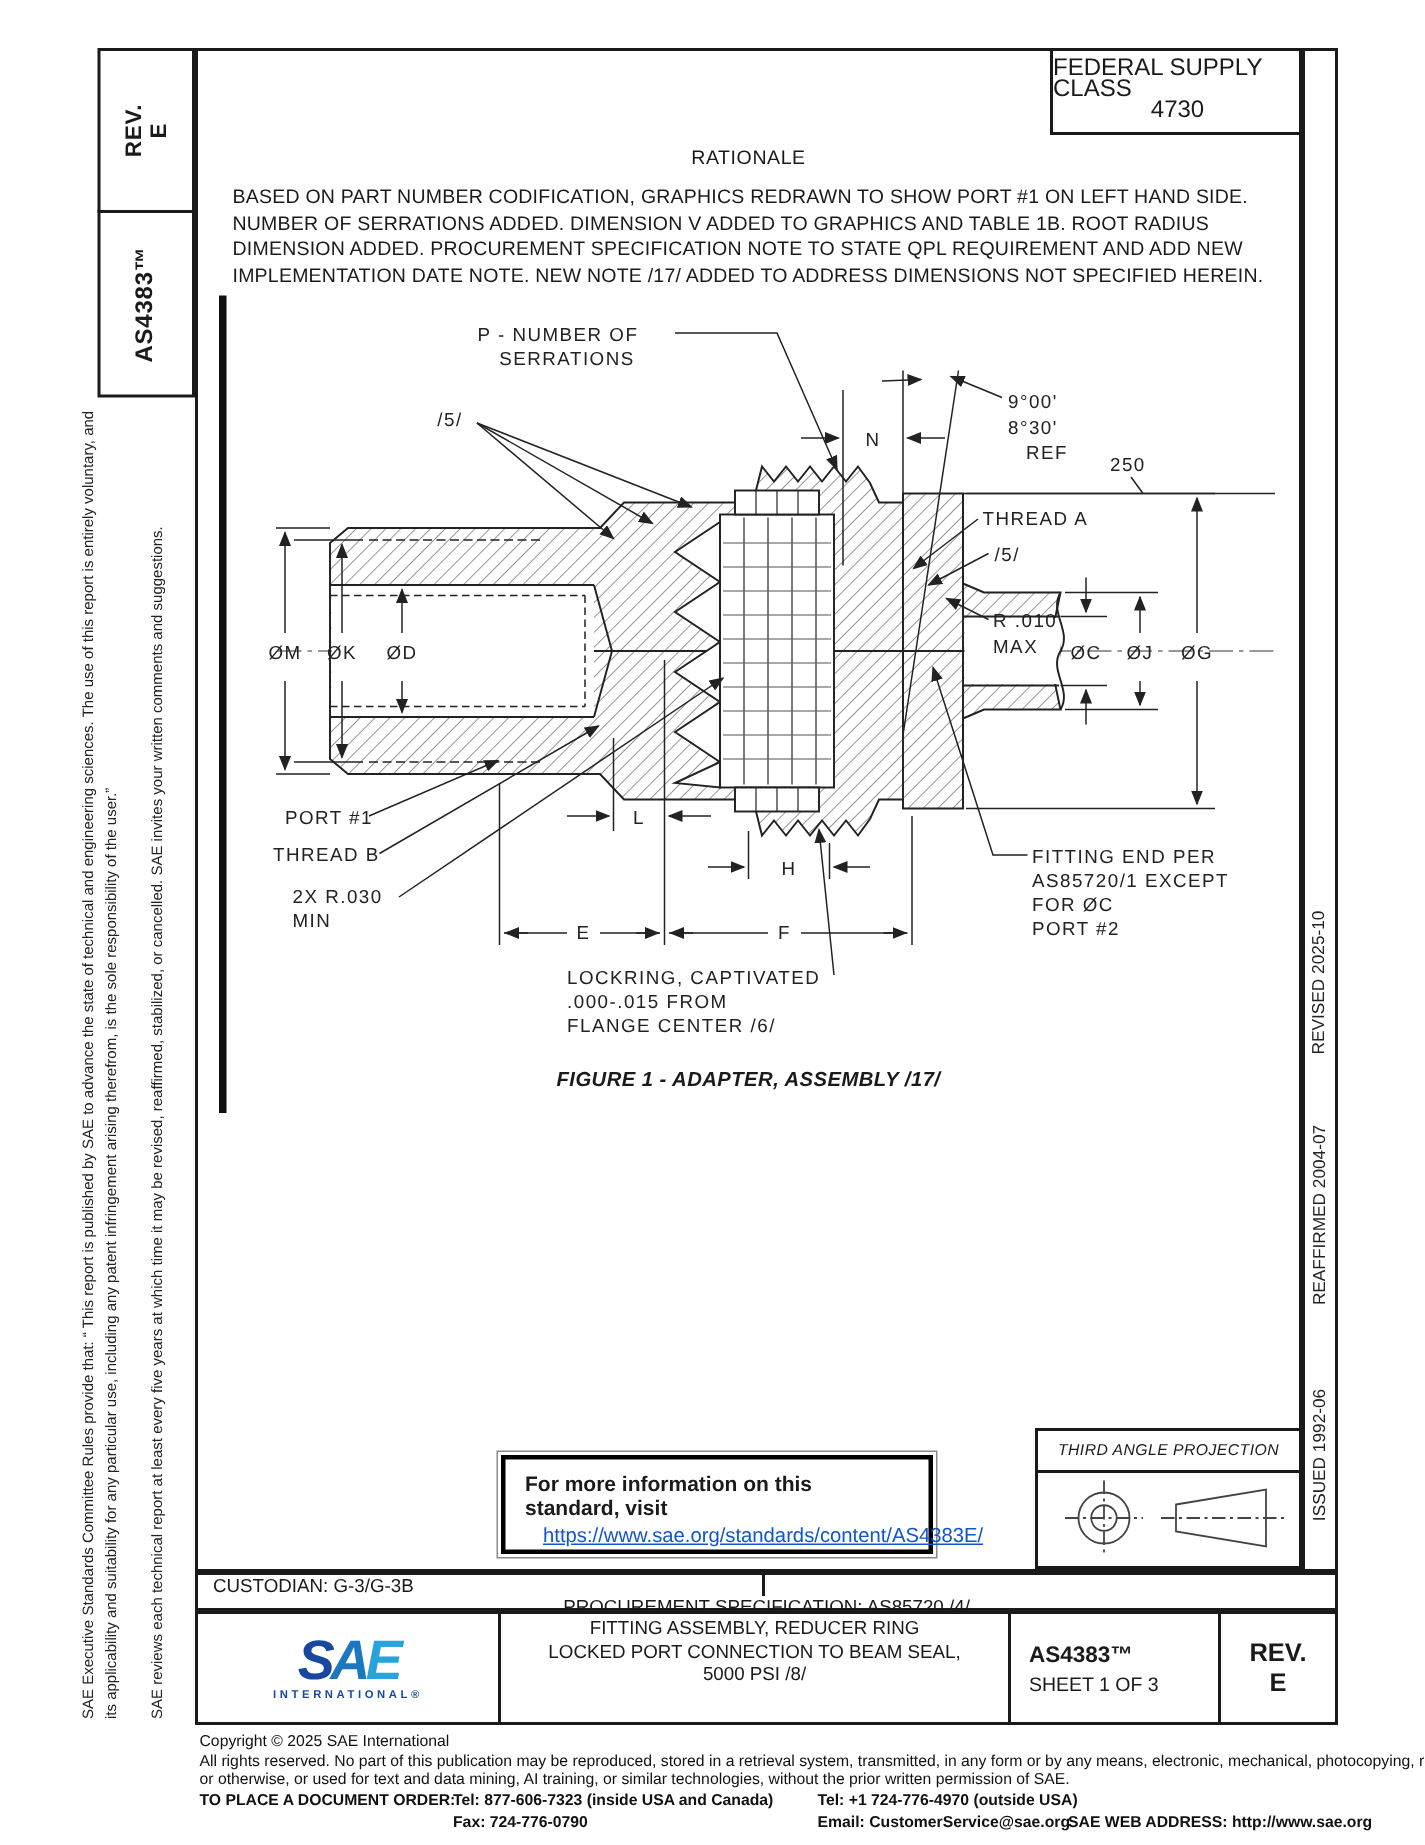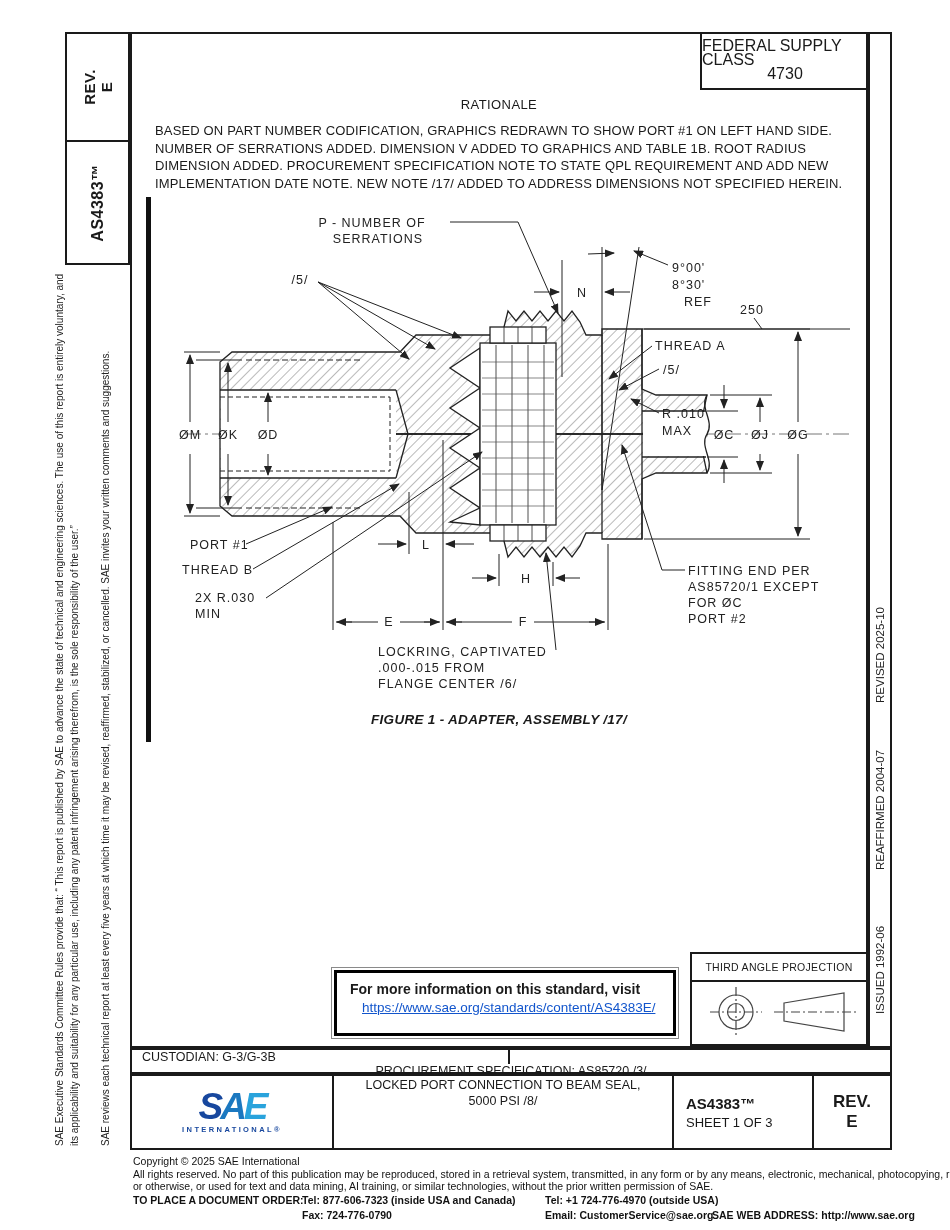--- a/index.html
+++ b/index.html
@@ -27,26 +27,26 @@
   
   #fsc-box { left:700px; top:32px; width:168px; height:58px; border-left:2px solid #1a1a1a; border-bottom:2px solid #1a1a1a; display:flex; flex-direction:column; align-items:center; justify-content:center; font-size:16px; line-height:14px; }
   #rationale-title { left:130px; top:97px; width:738px; text-align:center; font-size:13px; letter-spacing:.4px; }
   #rationale-body { left:155px; top:122px; width:706px; font-size:13px; line-height:17.5px; letter-spacing:.15px; }
   #change-bar { left:146px; top:197px; width:5px; height:545px; background:#111; }
   
   #figure-svg { left:150px; top:192px; }
   #figure-svg text { font-family:"Liberation Sans", sans-serif; font-size:12.5px; letter-spacing:1px; fill:#222; }
   #fig-caption { left:130px; top:712px; width:738px; text-align:center; font-weight:bold; font-style:italic; font-size:13.5px; letter-spacing:.3px; }
   
-  #info-box { left:331px; top:967px; width:348px; height:72px; border:1px solid #8a8a8a; padding:2px; }
+  #info-box { left:331px; top:967px; width:294px; height:72px; border:1px solid #8a8a8a; padding:2px; }
   #info-box .inner { border:3px solid #000; height:100%; padding:8px 13px; }
   #info-line { font-weight:bold; font-size:14px; }
   #info-link { font-size:13.5px; color:#1255cc; text-decoration:underline; display:inline-block; margin-top:3px;padding-left:12px; }
   
-  #proj-box { left:690px; top:952px; width:178px; height:94px; }
+  #proj-box { left:690px; top:952px; width:178px; height:94px;font-style:italic; }
   #proj-title { height:28px; border-bottom:2px solid #1a1a1a; display:flex; align-items:center; justify-content:center; font-size:10.5px; letter-spacing:.3px; }
   
   #cust-row { left:130px; top:1048px; width:762px; height:26px; display:flex;flex-direction:column; }
   #cust-cell { width:378px; border-right:2px solid #1a1a1a; padding-left:10px; display:flex; align-items:center; font-size:12.5px; }
   #proc-cell { flex:1; display:flex; align-items:center; justify-content:center; font-size:12.5px; }
   
   #title-block { left:130px; top:1074px; width:762px; height:76px; display:flex; }
   #logo-cell { width:202px; border-right:2px solid #1a1a1a; display:flex; flex-direction:column; align-items:center; justify-content:center; }
   #sae-word { font-weight:bold; font-style:italic; font-size:37px; line-height:34px; letter-spacing:-3px; }
   #sae-word .l1 { color:#17479e; } #sae-word .l2 { color:#1b78c0; } #sae-word .l3 { color:#29a3dc; }
@@ -298,32 +298,33 @@
         <line x1="18" y1="30" x2="70" y2="30" stroke-dasharray="9 3 2 3"></line>
         <line x1="44" y1="5" x2="44" y2="55" stroke-dasharray="9 3 2 3"></line>
         <path d="M92,21 L152,11 L152,49 L92,39 Z"></path>
         <line x1="82" y1="30" x2="164" y2="30" stroke-dasharray="9 3 2 3"></line>
       </g>
     </svg>
   </div>
 
   <div class="abs bordered" id="cust-row">
     <div id="cust-cell">CUSTODIAN: G-3/G-3B</div>
-    <div id="proc-cell">PROCUREMENT SPECIFICATION: AS85720 /3/</div>
+    <div id="proc-cell">PROCUREMENT SPECIFICATION: AS85720 /4/</div>
   </div>
 
   <div class="abs bordered" id="title-block">
     <div id="logo-cell">
       <div id="sae-word">
         <span class="l1">S</span><span class="l2">A</span><span class="l3">E</span>
       </div>
       <div id="sae-sub">INTERNATIONAL®</div>
     </div>
     <div id="mid-cell">
       <div id="as-subtitle">
+        <div>FITTING ASSEMBLY, REDUCER RING</div>
         <div>LOCKED PORT CONNECTION TO BEAM SEAL,</div>
         <div>5000 PSI /8/</div>
       </div>
     </div>
     <div id="num-cell">
       <div id="doc-number">AS4383™</div>
       <div id="sheet-label">SHEET 1 OF 3</div>
     </div>
     <div id="rev-cell">
       <div>REV.</div>

